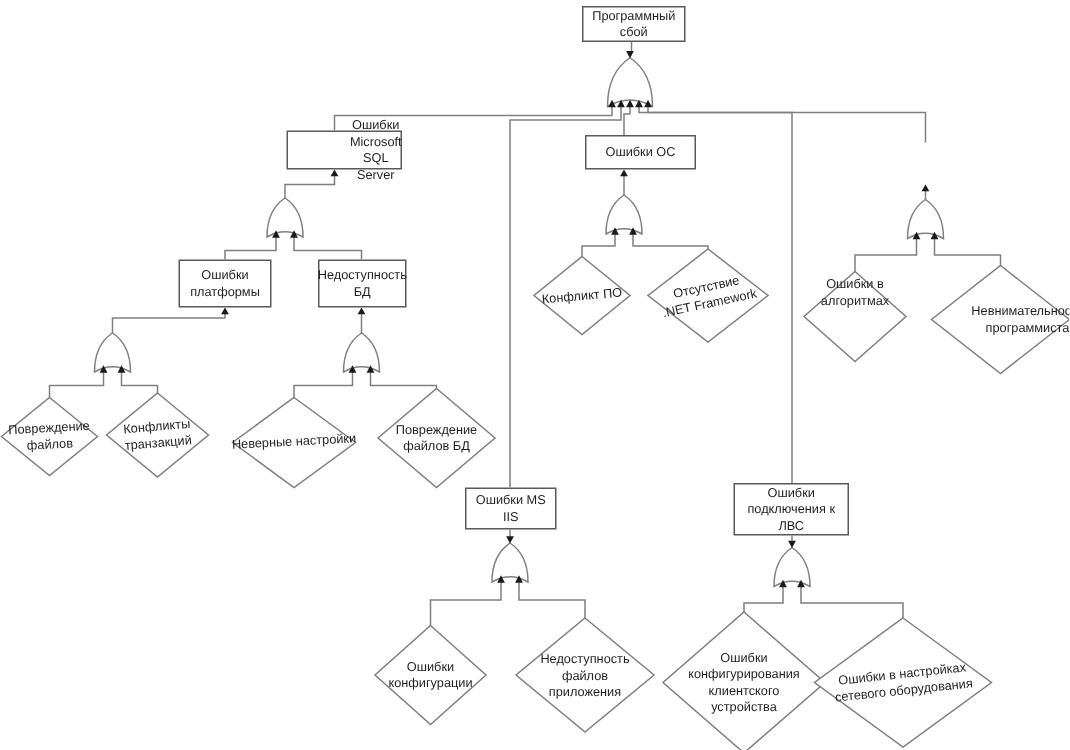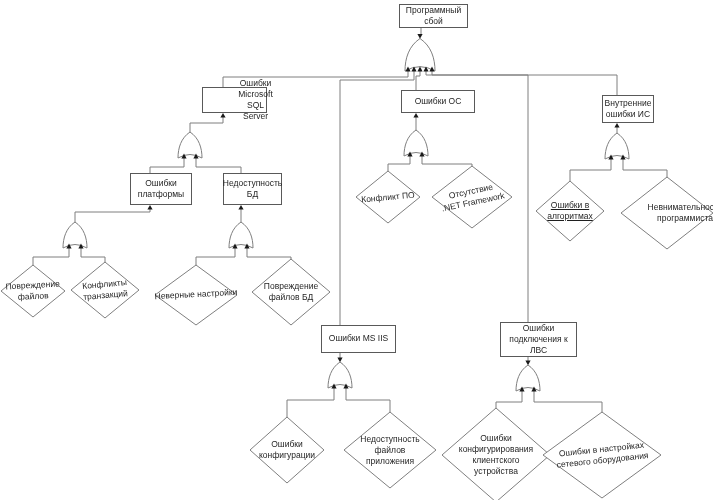--- a/index.html
+++ b/index.html
@@ -4,21 +4,21 @@
 <style>
   html,body{margin:0;padding:0;background:#ffffff;}
   #canvas{
     position:relative;width:713px;height:500px;background:#ffffff;overflow:hidden;
     font-family:"Liberation Sans",sans-serif;
   }
   svg.layer{position:absolute;left:0;top:0;z-index:1;}
   .node-rect{
     position:absolute;z-index:2;background:#ffffff;border:1px solid #595959;
     display:flex;align-items:center;justify-content:center;text-align:center;
-    font-size:8.5px;line-height:1.3;color:#1f1f1f;white-space:pre-line;box-sizing:border-box;margin-left:11px;
+    font-size:8.5px;line-height:1.3;color:#1f1f1f;white-space:pre-line;box-sizing:border-box;
   }
   .dlabel{
     position:absolute;z-index:2;text-align:center;font-size:8.5px;line-height:1.28;
     color:#1f1f1f;white-space:pre-line;
   }
   .r5{transform:rotate(-5deg);} .r3{transform:rotate(-3deg);}
   .r6{transform:rotate(-6deg);} .r12{transform:rotate(-12deg);}
 </style>
 </head>
 <body>
@@ -123,45 +123,43 @@
     <path d="M620.4,159.5 L625.6,159.5 L623,154.5 Z"></path>
     <path d="M331.4,388.5 L336.6,388.5 L334,383.5 Z"></path>
     <path d="M343.4,388.5 L348.6,388.5 L346,383.5 Z"></path>
     <path d="M519.4,391.5 L524.6,391.5 L522,386.5 Z"></path>
     <path d="M531.4,391.5 L536.6,391.5 L534,386.5 Z"></path>
   </g>
 </svg>
 
 <div class="node-rect" style="left:388px;top:4px;width:69px;height:24px;">Программный
 сбой</div>
-<div class="node-rect" style="left:191px;top:87px;width:65px;height:26px;padding-left:42px;">Ошибки  Microsoft
+<div class="node-rect" style="left:191px;top:87px;width:77px;height:26px;padding-left:42px;">Ошибки  Microsoft
 SQL Server</div>
 <div class="node-rect" style="left:390px;top:90px;width:74px;height:23px;">Ошибки ОС</div>
-<div class="node-rect" style="left:591px;top:95px;width:52px;height:28px;">Внутренние
-ошибки ИС</div>
 <div class="node-rect" style="left:119px;top:173px;width:62px;height:32px;">Ошибки
 платформы</div>
 <div class="node-rect" style="left:212px;top:173px;width:59px;height:32px;">Недоступность
 БД</div>
-<div class="node-rect" style="left:310px;top:325px;width:75px;height:28px;text-align:center;">Ошибки MS IIS</div>
+<div class="node-rect" style="left:310px;top:325px;width:61px;height:28px;text-align:center;">Ошибки MS IIS</div>
 <div class="node-rect" style="left:489px;top:322px;width:77px;height:35px;">Ошибки
 подключения к
 ЛВС</div>
 
 <div class="dlabel r3" style="left:3px;top:280px;width:60px;">Повреждение
 файлов</div>
 <div class="dlabel r5" style="left:75px;top:279px;width:60px;">Конфликты
 транзакций</div>
 <div class="dlabel r3" style="left:151px;top:289px;width:90px;">Неверные настройки</div>
 <div class="dlabel" style="left:256px;top:281px;width:70px;">Повреждение
 файлов БД</div>
 <div class="dlabel r5" style="left:353px;top:192px;width:70px;">Конфликт ПО</div>
 <div class="dlabel r12" style="left:432px;top:186px;width:80px;">Отсутствие
 .NET Framework</div>
-<div class="dlabel" style="left:540px;top:200px;width:60px;text-decoration:underline;">Ошибки в
+<div class="dlabel" style="left:540px;top:184px;width:60px;">Ошибки в
 алгоритмах</div>
 <div class="dlabel" style="left:640px;top:202px;width:90px;">Невнимательность
 программиста</div>
 <div class="dlabel" style="left:252px;top:439px;width:70px;">Ошибки
 конфигурации</div>
 <div class="dlabel" style="left:350px;top:434px;width:80px;">Недоступность
 файлов
 приложения</div>
 <div class="dlabel" style="left:446px;top:433px;width:100px;">Ошибки
 конфигурирования

